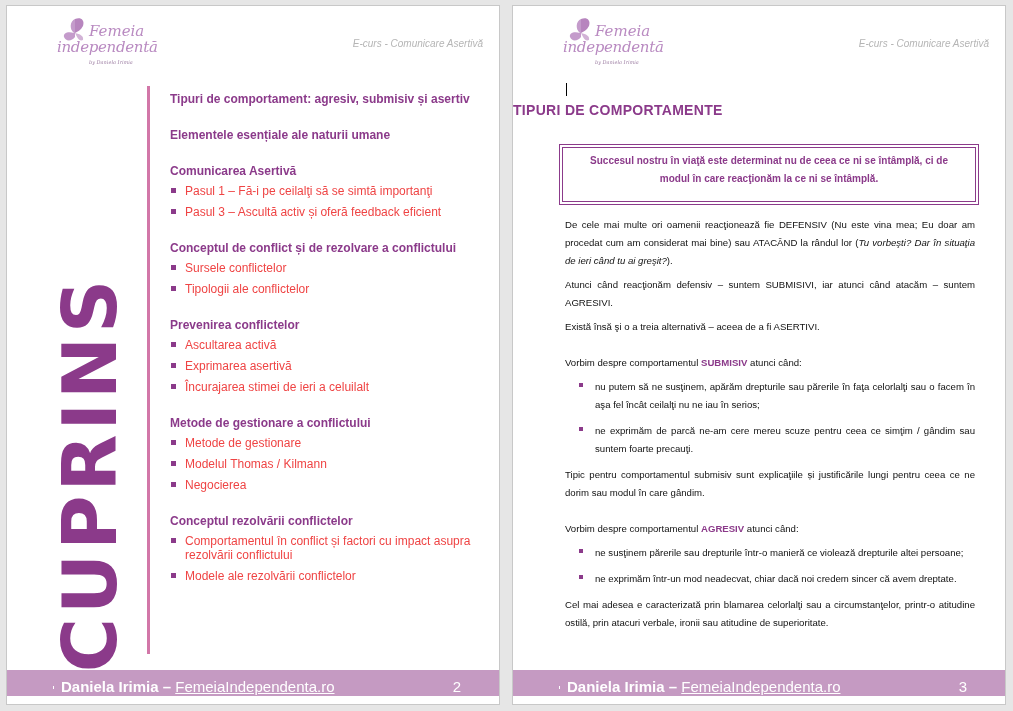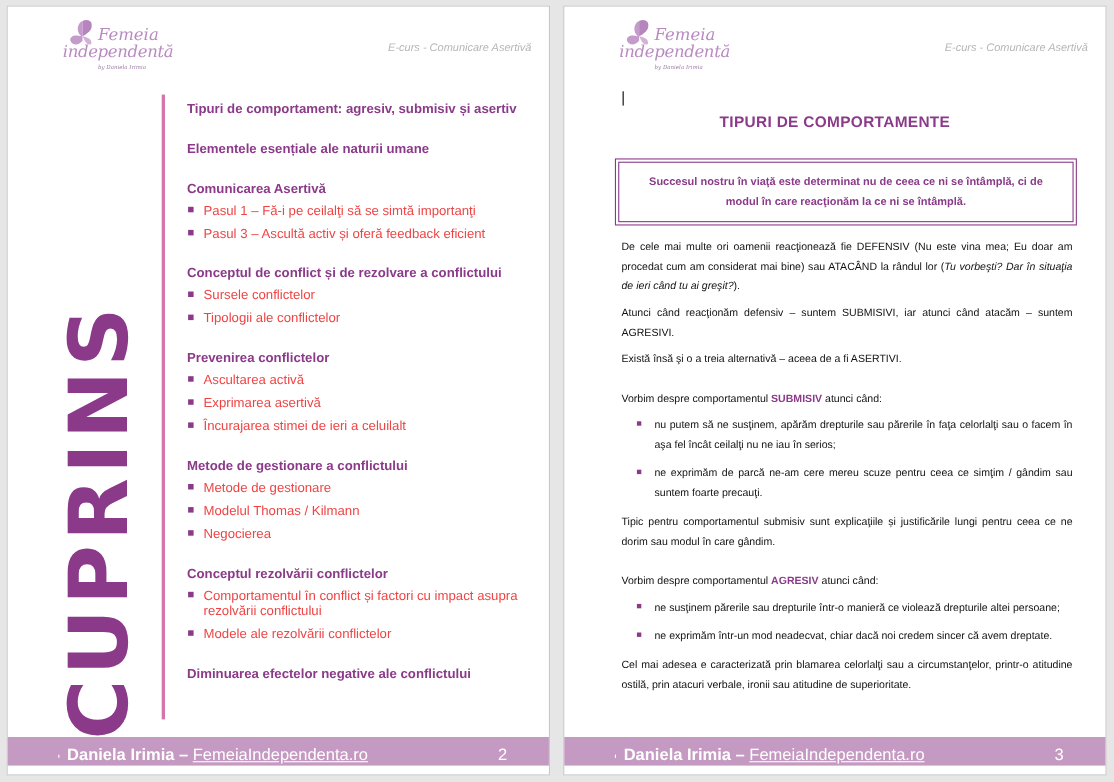--- a/index.html
+++ b/index.html
@@ -54,26 +54,26 @@
   .toc { position:absolute; left:163px; top:85px; width:320px; }
   .toc .sec { font-size:12px; font-weight:bold; color:#8b3a8a; margin:0; line-height:16px; }
   .toc .sec.gap { margin-top:20px; }
   .toc .sec.gap-lg { margin-top:21px; }
   .toc ul { list-style:none; margin:5px 0 0 0; padding:0; }
   .toc li { position:relative; padding-left:15px; font-size:12px; color:#ef4444; line-height:14px; margin-bottom:7px; }
   .toc li .bul { position:absolute; left:1px; top:4px; width:5px; height:5px; background:#8b3a8a; }
 
   
   .cursor { position:absolute; left:53px; top:77px; width:1px; height:13px; background:#000; }
-  .r-title { position:absolute; left:0; right:0; top:96px; text-align:center; font-size:14px; font-weight:bold; color:#8b3a8a; letter-spacing:0.3px; }
+  .r-title { position:absolute; left:0; right:0; top:96px; text-align:left; font-size:14px; font-weight:bold; color:#8b3a8a; letter-spacing:0.3px; }
   .quote-box {
     position:absolute; left:46px; top:138px; width:420px; height:61px;
     border:4px double #8b3a8a; box-sizing:border-box;
-    display:flex; align-items:center; justify-content:center; text-align:center;
-    padding:15px 26px;
+    display:flex; justify-content:center; text-align:center;
+    padding:4px 26px;
   }
   .quote-box p { margin:0; font-size:10px; font-weight:bold; color:#8b3a8a; line-height:18px; }
   .body { position:absolute; left:52px; top:210px; width:410px; font-size:9.6px; color:#111; line-height:18px; text-align:justify; }
   .body p { margin:0 0 6px 0; }
   .body p.gap { margin-top:18px; }
   .body .hl { color:#8b3a8a; font-weight:bold; }
   .body ul { list-style:none; margin:6px 0 0 0; padding:0 0 0 30px; }
   .body li { position:relative; margin-bottom:8px; }
   .body li .bul { position:absolute; left:-16px; top:5px; width:4px; height:4px; background:#8b3a8a; }
 </style>
@@ -128,21 +128,20 @@
       <li><span class="bul"></span><span>Modelul Thomas / Kilmann</span></li>
       <li><span class="bul"></span><span>Negocierea</span></li>
     </ul>
 
     <p class="sec gap-lg">Conceptul rezolvării conflictelor</p>
     <ul>
       <li><span class="bul"></span><span>Comportamentul în conflict și factori cu impact asupra rezolvării conflictului</span></li>
       <li><span class="bul"></span><span>Modele ale rezolvării conflictelor</span></li>
     </ul>
 
-    <p class="sec gap-lg">Diminuarea efectelor negative ale conflictului</p>
   </div>
 
   <div class="footer">
     <span class="tick"></span>
     <span class="author"><span>Daniela Irimia – </span><span class="link">FemeiaIndependenta.ro</span></span>
     <span class="pnum">2</span>
   </div>
 </div>
 
 <div class="page" id="page-right">

